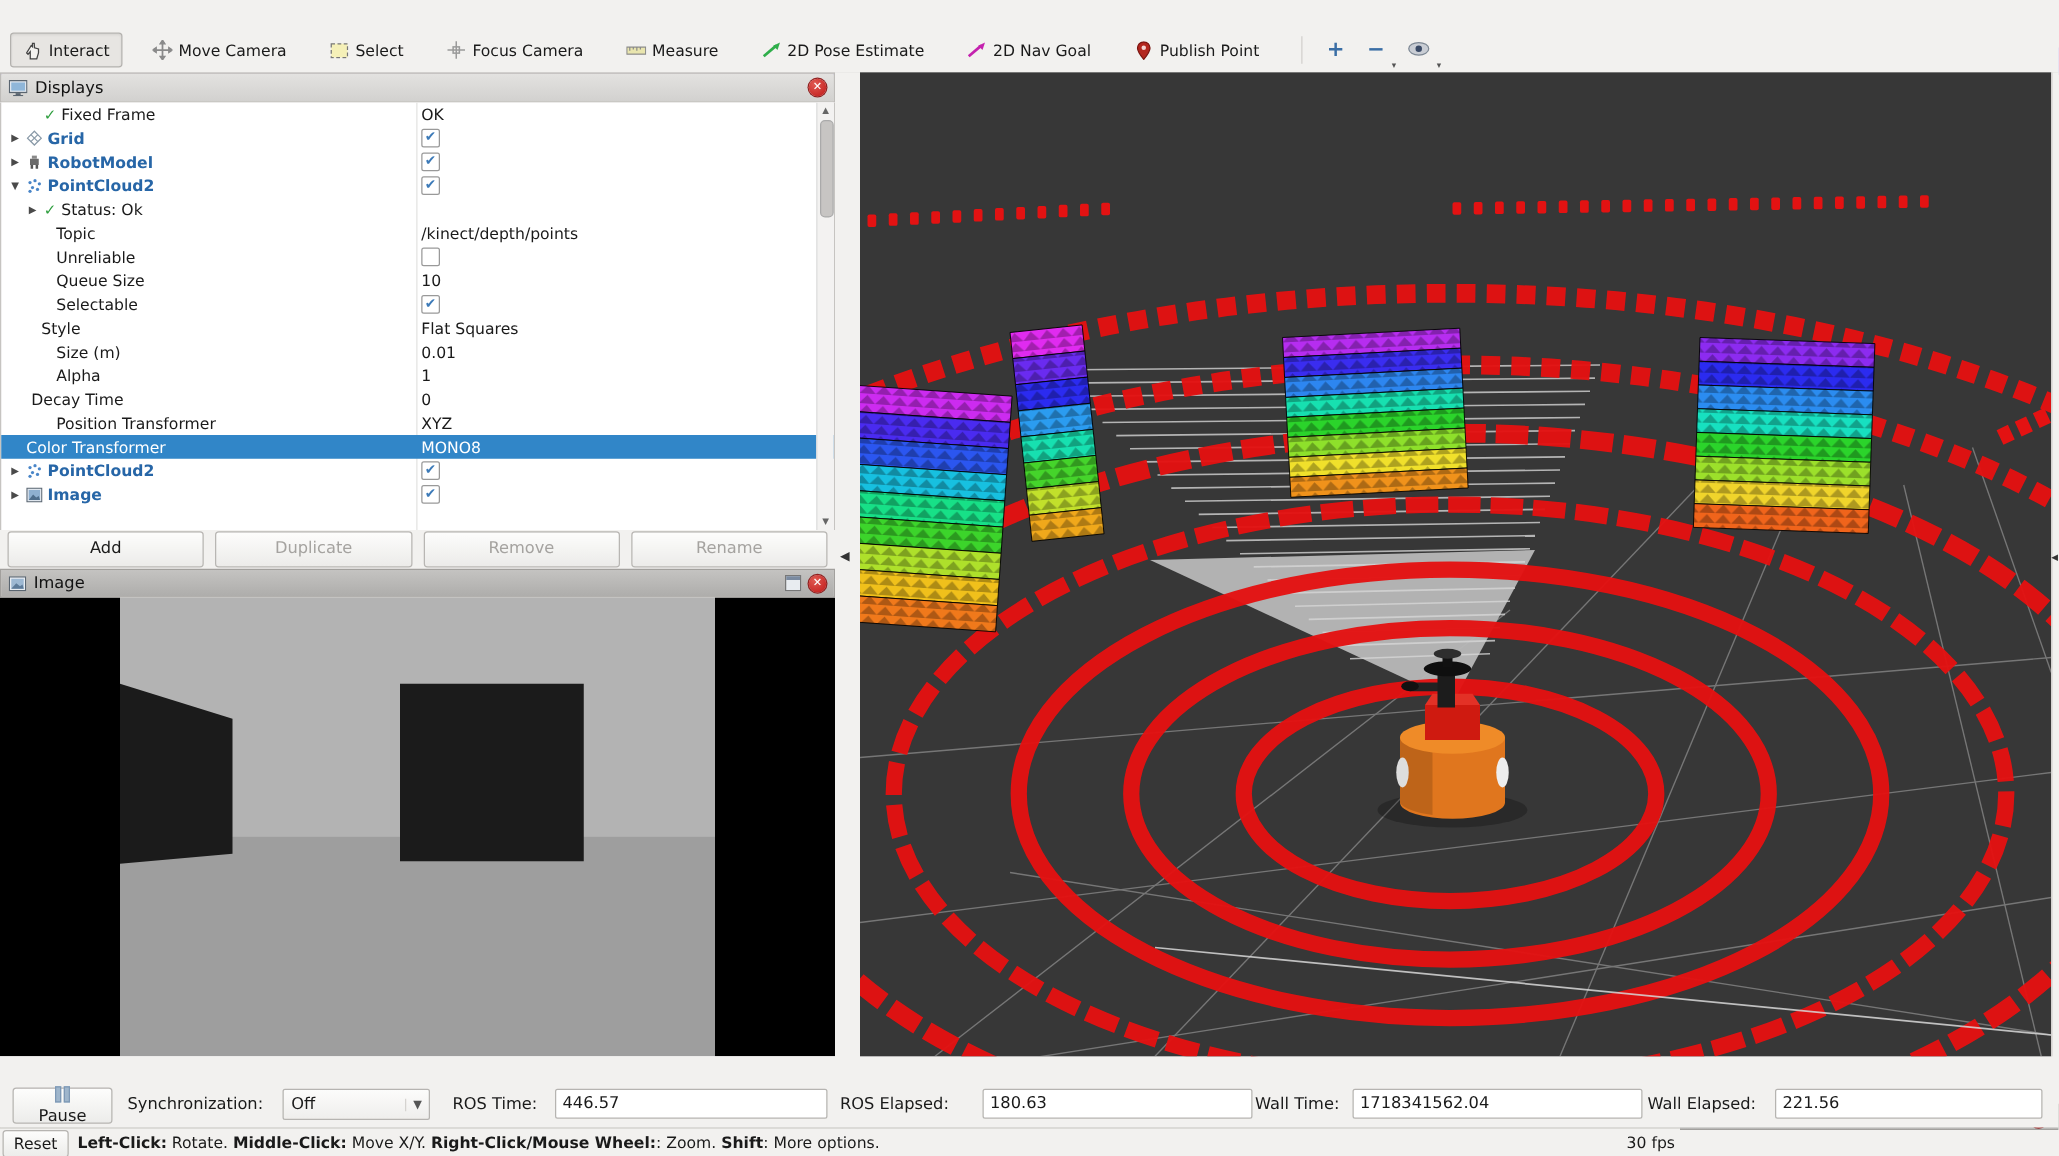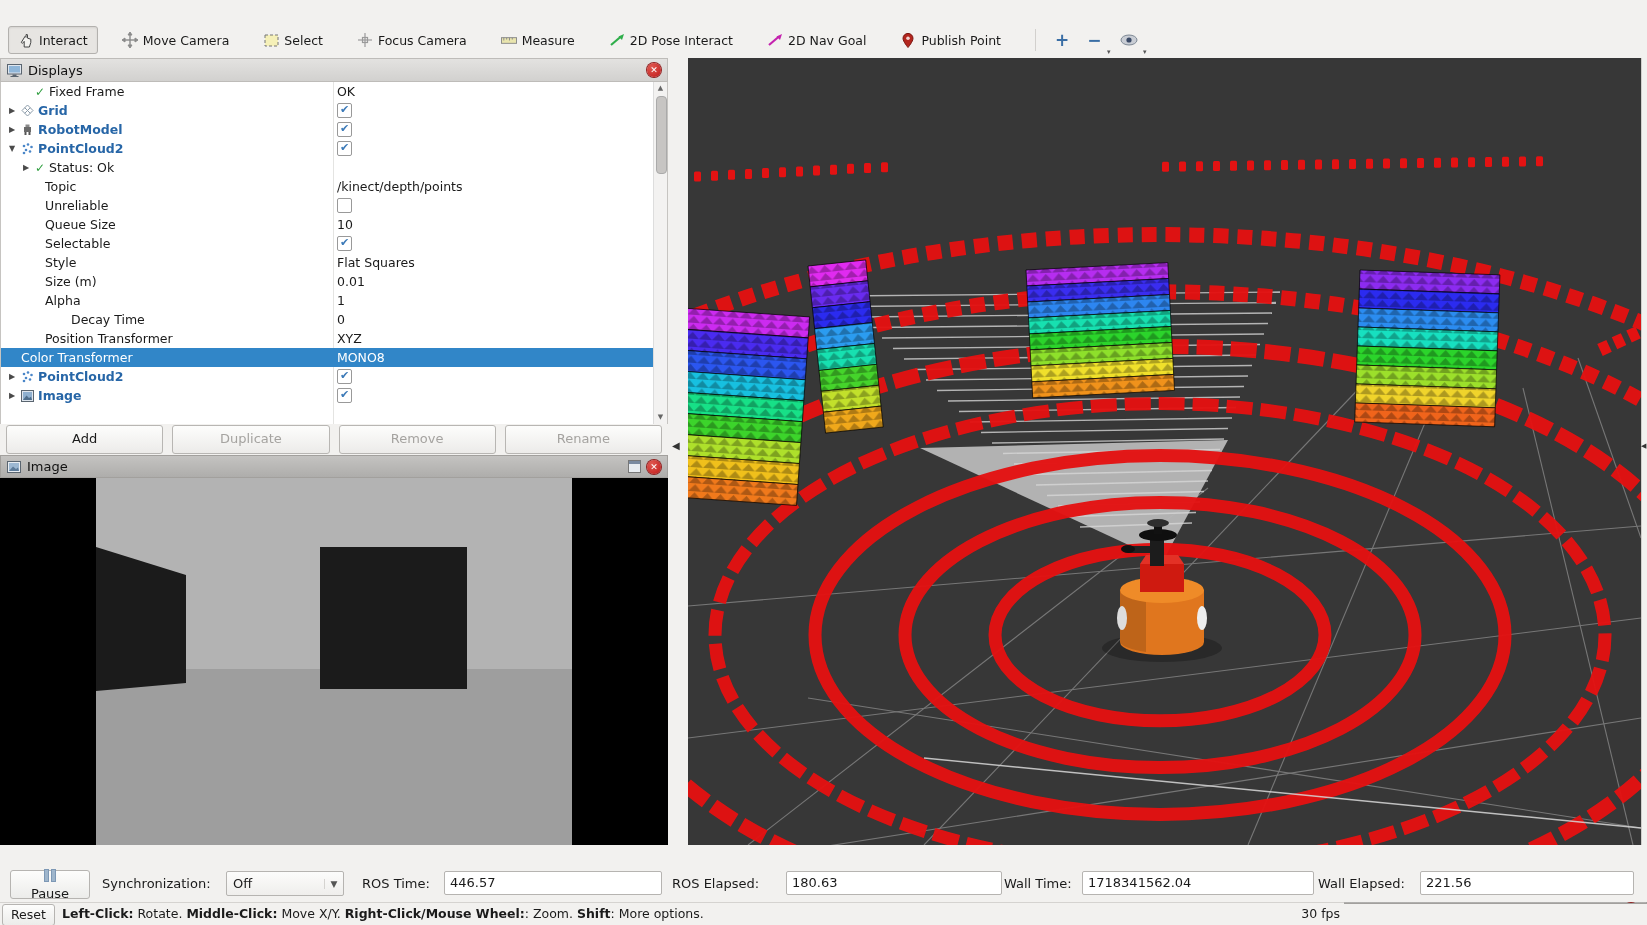--- a/index.html
+++ b/index.html
@@ -132,21 +132,21 @@
           </span>
           <span>Measure</span>
         </span>
         <span class="tool">
           <span class="ticon">
             <svg width="16" height="14" viewBox="0 0 16 14">
               <line x1="2" y1="12" x2="12" y2="3.5" stroke="#2fae4a" stroke-width="2.2"></line>
               <path d="M15 1 L9.5 3.5 L13 7 Z" fill="#2fae4a"></path>
             </svg>
           </span>
-          <span>2D Pose Interact</span>
+          <span>2D Pose Estimate</span>
         </span>
         <span class="tool">
           <span class="ticon">
             <svg width="16" height="14" viewBox="0 0 16 14">
               <line x1="2" y1="12" x2="12" y2="3.5" stroke="#c422ae" stroke-width="2.2"></line>
               <path d="M15 1 L9.5 3.5 L13 7 Z" fill="#c422ae"></path>
             </svg>
           </span>
           <span>2D Nav Goal</span>
         </span>
@@ -279,21 +279,21 @@
         </div>
         <div class="trow">
           <span class="tlabel" style="padding-left: 44px;">
             <span>Selectable</span>
           </span>
           <span class="tval">
             <span class="cb">✔</span>
           </span>
         </div>
         <div class="trow">
-          <span class="tlabel" style="padding-left: 44px;">
+          <span class="tlabel" style="padding-left: 32px;">
             <span>Style</span>
           </span>
           <span class="tval">
             <span>Flat Squares</span>
           </span>
         </div>
         <div class="trow">
           <span class="tlabel" style="padding-left: 44px; align-items: flex-end;">
             <span>Size (m)</span>
           </span>
@@ -303,21 +303,21 @@
         </div>
         <div class="trow">
           <span class="tlabel" style="padding-left: 44px;">
             <span>Alpha</span>
           </span>
           <span class="tval">
             <span>1</span>
           </span>
         </div>
         <div class="trow">
-          <span class="tlabel" style="padding-left: 24px; margin-left: 46px;">
+          <span class="tlabel" style="padding-left: 24px;">
             <span>Decay Time</span>
           </span>
           <span class="tval">
             <span>0</span>
           </span>
         </div>
         <div class="trow">
           <span class="tlabel" style="padding-left: 44px;">
             <span>Position Transformer</span>
           </span>

